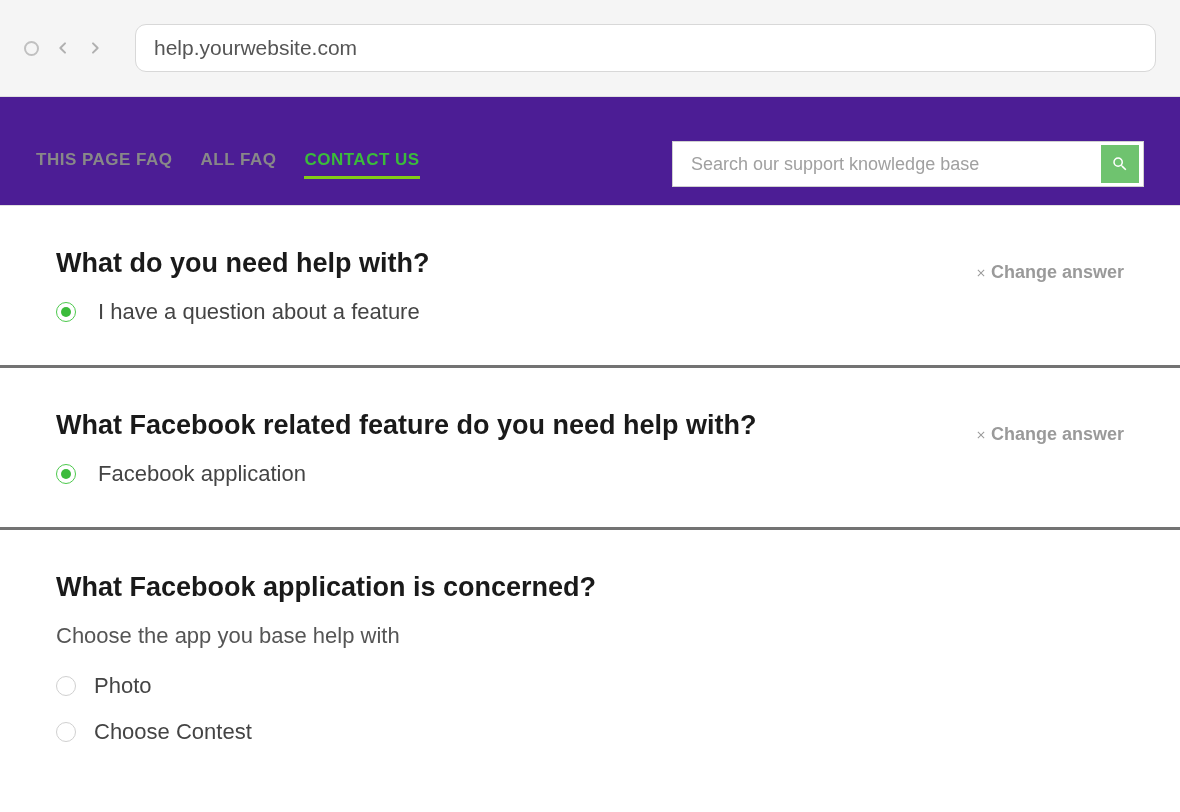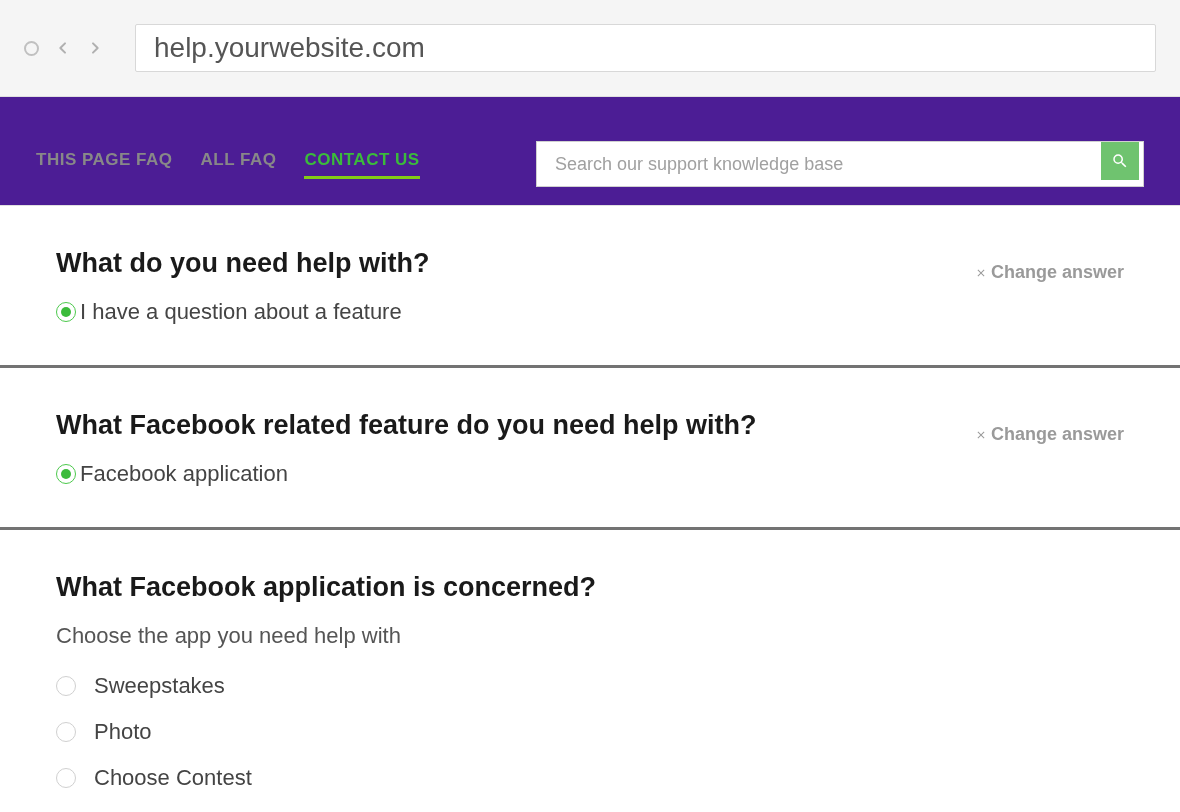--- a/index.html
+++ b/index.html
@@ -38,26 +38,26 @@
       color: #9e9e9e;
     }
     .nav-arrow svg {
       width: 32px;
       height: 32px;
     }
     .url-bar {
       flex: 1;
       height: 48px;
       border: 1px solid #d8d8d8;
-      border-radius: 2px;
+      border-radius: 11px;
       background: #fff;
       display: flex;
       align-items: center;
       padding: 0 18px;
-      font-size: 28px;
+      font-size: 21px;
       color: #555;
       margin-left: 16px;
     }
     .header-bar {
       background: #4c1d95;
       padding: 44px 36px 18px 36px;
       display: flex;
       align-items: center;
       justify-content: space-between;
       border-bottom: 1px solid #e0e0e0;
@@ -75,22 +75,22 @@
       letter-spacing: 0.5px;
       padding-bottom: 6px;
       cursor: pointer;
     }
     .tab.active {
       color: #3bbb3b;
       border-bottom: 3px solid #84cc16;
     }
     .search-container {
       display: flex;
-      align-items: flex-start;
-      width: 608px;
+      align-items: center;
+      width: 472px;
       height: 46px;
       background: #fff;
       border: 1px solid #d0d0d0;
     }
     .search-input {
       flex: 1;
       border: none;
       outline: none;
       font-size: 18px;
       padding: 0 18px;
@@ -135,21 +135,21 @@
     .question-subtitle {
       font-size: 22px;
       color: #555;
       margin-bottom: 24px;
       margin-top: 12px;
       font-weight: 400;
     }
     .answer-row {
       display: flex;
       align-items: center;
-      gap: 4px;
+      gap: 22px;
     }
     .radio-selected {
       width: 20px;
       height: 20px;
       border-radius: 50%;
       border: 1px solid #4cc94c;
       display: flex;
       align-items: center;
       justify-content: center;
       flex-shrink: 0;
@@ -270,26 +270,22 @@
     <div class="change-answer">
       <svg viewBox="0 0 24 24">
           <path fill="#9a9a9a" d="M19 6.41L17.59 5 12 10.59 6.41 5 5 6.41 10.59 12 5 17.59 6.41 19 12 13.41 17.59 19 19 17.59 13.41 12z"></path>
         </svg>
       <span>Change answer</span>
     </div>
   </div>
 
   <div class="question-section q3">
     <div class="question-title">What Facebook application is concerned?</div>
-    <div class="question-subtitle">Choose the app you need help with</div>
+    <div class="question-subtitle">Choose the app you base help with</div>
     <div class="option-list">
-      <div class="option-row">
-        <div class="radio-empty"></div>
-        <div class="option-text">Sweepstakes</div>
-      </div>
       <div class="option-row">
         <div class="radio-empty"></div>
         <div class="option-text">Photo</div>
       </div>
       <div class="option-row">
         <div class="radio-empty"></div>
         <div class="option-text">Choose Contest</div>
       </div>
     </div>
   </div>

